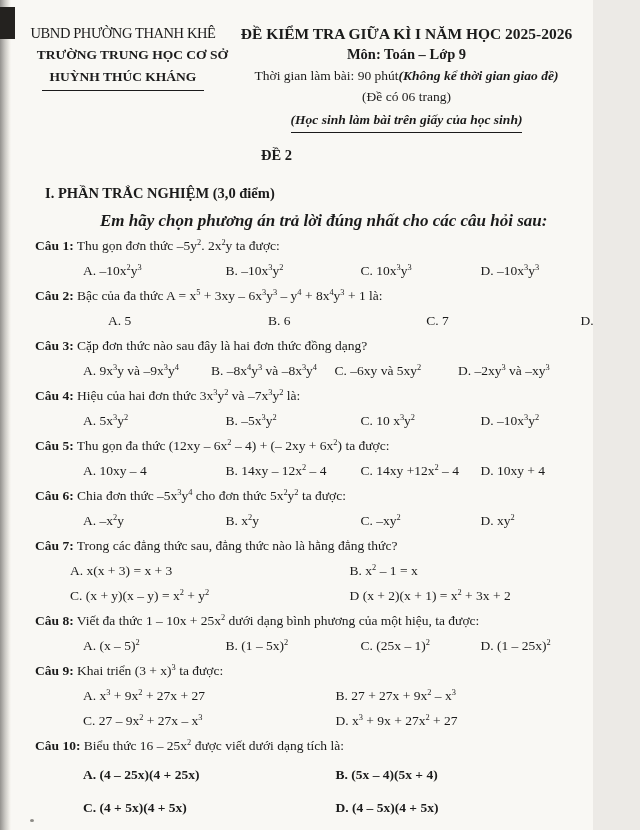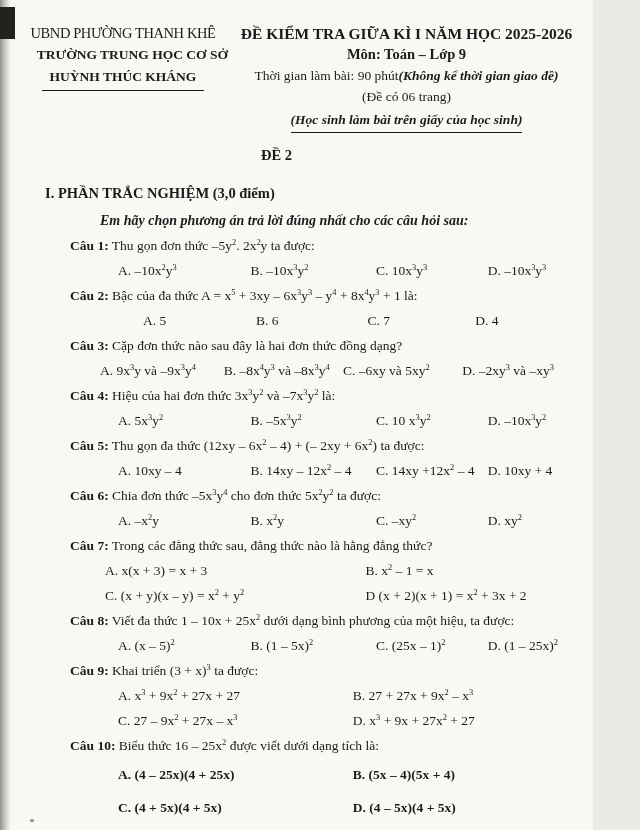--- a/index.html
+++ b/index.html
@@ -32,30 +32,30 @@
   .hr-time{font-size:13.5px;white-space:nowrap;}
   .hr-time .it{font-style:italic;font-weight:bold;}
   .hr-pages{font-size:13.5px;}
   .hr-note-wrap{line-height:23px;}
   .hr-note{font-size:13.5px;font-weight:bold;font-style:italic;display:inline-block;
            border-bottom:1.4px solid #1b1b1b;padding-bottom:1px;}
   .exam-code{margin-top:12px;margin-right:40px;text-align:center;
              font-weight:bold;font-size:14.5px;line-height:21px;}
 
   .section-title{margin:16px 0 0 45px;font-weight:bold;font-size:14.5px;line-height:22px;}
-  .instruction{margin:6px 0 0 100px;font-weight:bold;font-style:italic;font-size:14px;line-height:22px;}
+  .instruction{margin:6px 0 0 100px;font-weight:bold;font-style:italic;font-size:17px;line-height:22px;}
 
-  .questions{margin-top:1px;margin-left:35px;}
+  .questions{margin-top:1px;}
   .q-stem{padding-left:35px;padding-right:10px;font-size:13.5px;line-height:25px;}
   .q-label{font-weight:bold;}
   .opts{font-size:13.5px;padding-right:10px;}
   .opt{line-height:25px;white-space:nowrap;}
   .opts.row4{display:grid;padding-left:83px;grid-template-columns:28.5% 27% 24% auto;}
-  .opts.row4-in{display:grid;padding-left:108px;grid-template-columns:25.7% 25.3% 24.5% auto;}
-  .opts.row4-tight{display:grid;padding-left:65px;grid-template-columns:25.6% 24.7% 24.7% auto;}
+  .opts.row4-in{display:grid;padding-left:108px;grid-template-columns:25.7% 25.3% 24.5% auto;gap:38px;}
+  .opts.row4-tight{display:grid;padding-left:83px;grid-template-columns:25.6% 24.7% 24.7% auto;}
   .opts.grid2-a{display:grid;padding-left:70px;grid-template-columns:54.5% auto;}
   .opts.grid2-b{display:grid;padding-left:83px;grid-template-columns:50.5% auto;}
   .opts.grid2-c{display:grid;padding-left:83px;grid-template-columns:50.5% auto;font-weight:bold;}
   .opts.grid2-c .opt{line-height:33px;}
   sup{font-size:0.62em;line-height:0;vertical-align:super;}
 </style>
 </head>
 <body>
 
 <div class="page">

